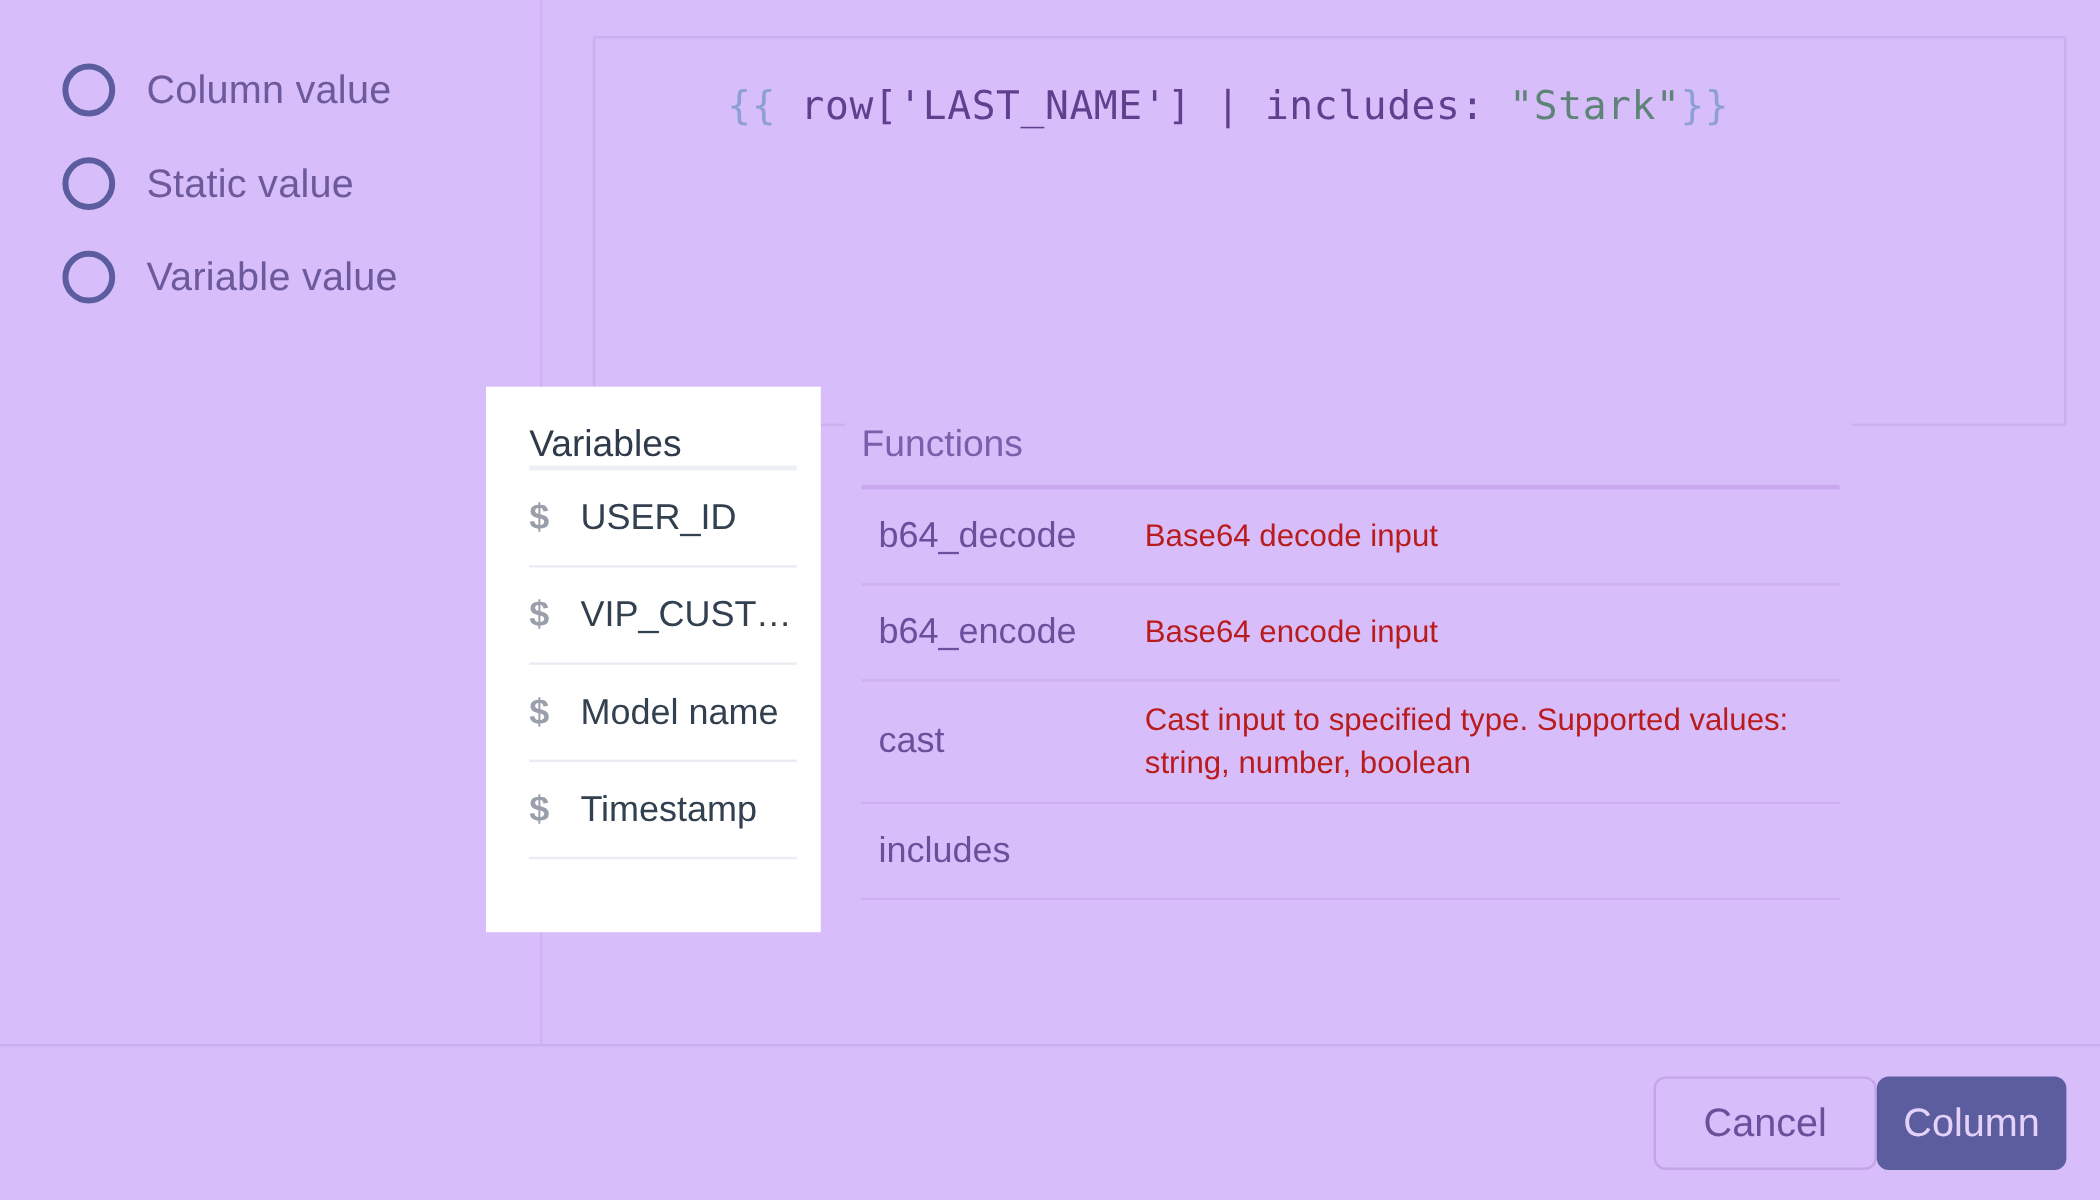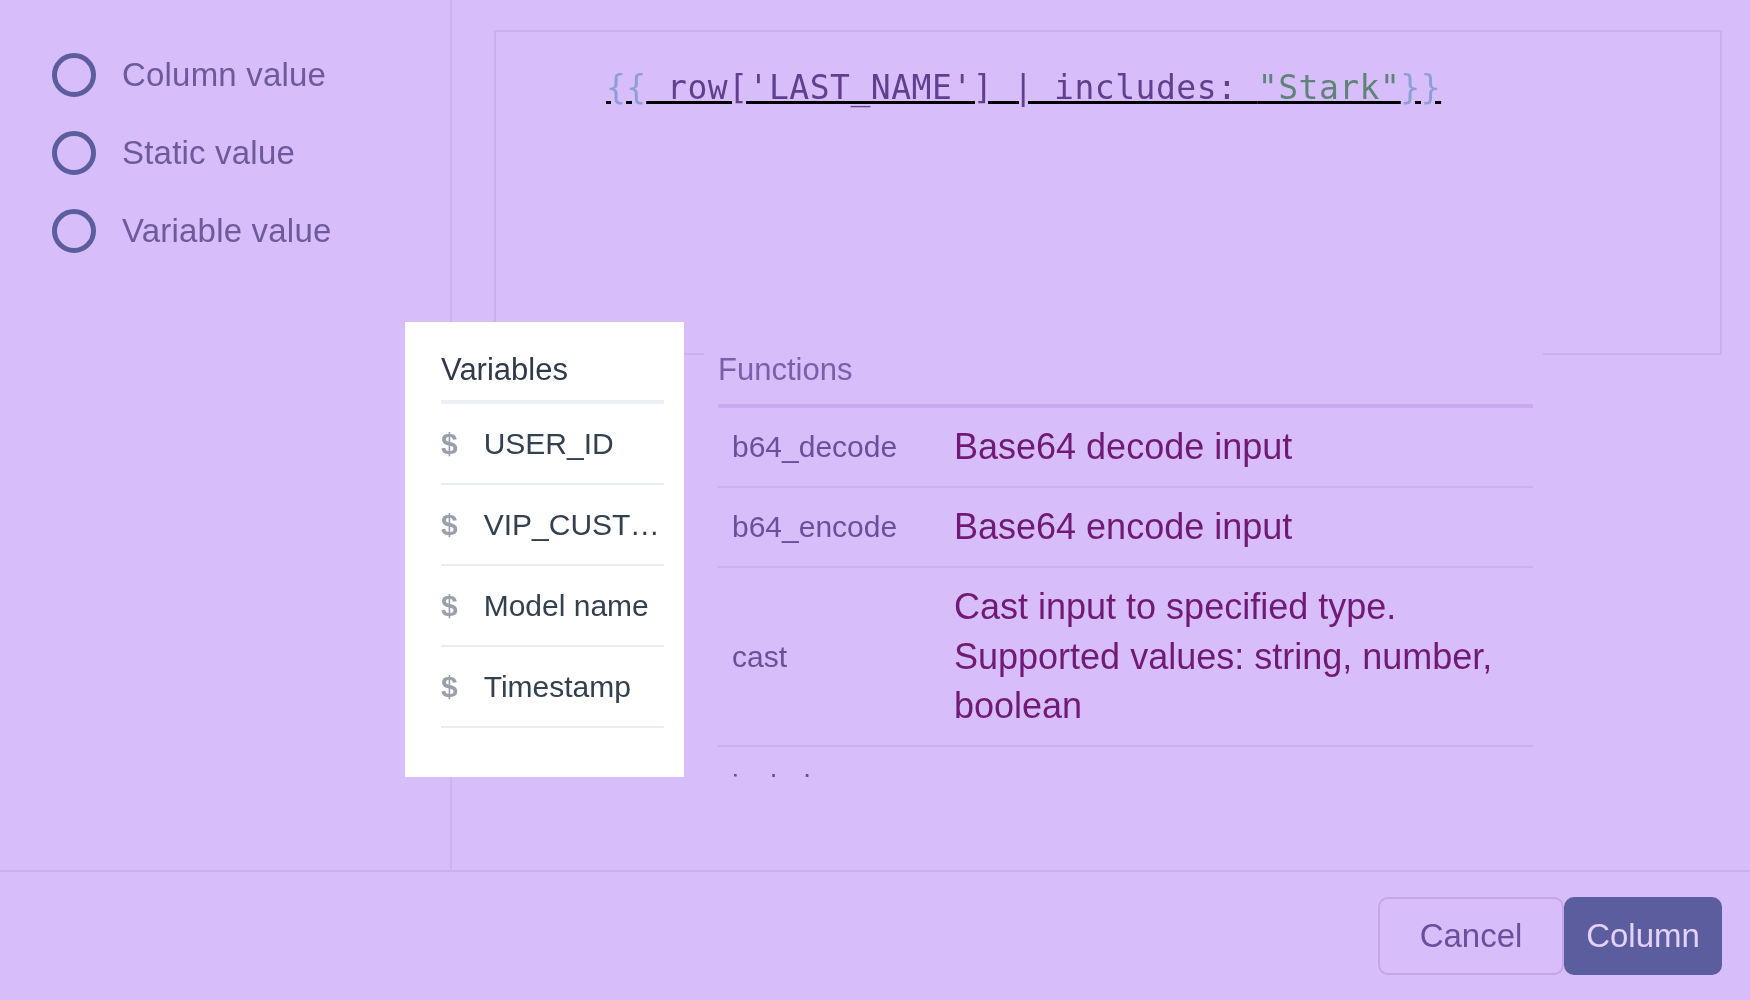--- a/index.html
+++ b/index.html
@@ -78,21 +78,20 @@
     position: relative;
     padding: 30px 28px 0 42px;
   }
 
   .editor {
     height: 325px;
     border: 2px solid #cbb0ef;
     background: #d8bdfb;
     border-radius: 2px;
     padding: 36px 0 0 0;
-    text-decoration: underline;
   }
   .code-line {
     font-family: "DejaVu Sans Mono", monospace;
     font-size: 33px;
     letter-spacing: 0.5px;
     white-space: pre;
     padding-left: 110px;
   }
   .tok-brace  { color: #8e9fd4; }
   .tok-plain  { color: #5f3f8e; }
@@ -112,21 +111,21 @@
 
   .vars-col {
     width: 279px;
     flex: 0 0 279px;
     background: #ffffff;
     padding: 0 20px 0 36px;
   }
   .vars-head {
     font-size: 31px;
     color: #2f3a4a;
-    padding: 30px 0 12px 0;
+    padding: 30px 0 0 0;
     border-bottom: 4px solid #eceff4;
   }
   .var-row {
     display: flex;
     align-items: center;
     gap: 26px;
     height: 81px;
     border-bottom: 2px solid #e9ecf2;
     white-space: nowrap;
     overflow: hidden;
@@ -166,22 +165,22 @@
     padding: 14px 0;
   }
   .fn-name {
     width: 236px;
     flex: 0 0 236px;
     font-size: 30px;
     color: #6a4f9b;
     padding-left: 14px;
   }
   .fn-desc {
-    font-size: 36px;
-    color: #701a75;
+    font-size: 26px;
+    color: #b91c1c;
     line-height: 1.38;
     padding-right: 20px;
   }
 
   
   .footer {
     flex: 1;
     border-top: 2px solid #cbb0ef;
     display: flex;
     align-items: center;

